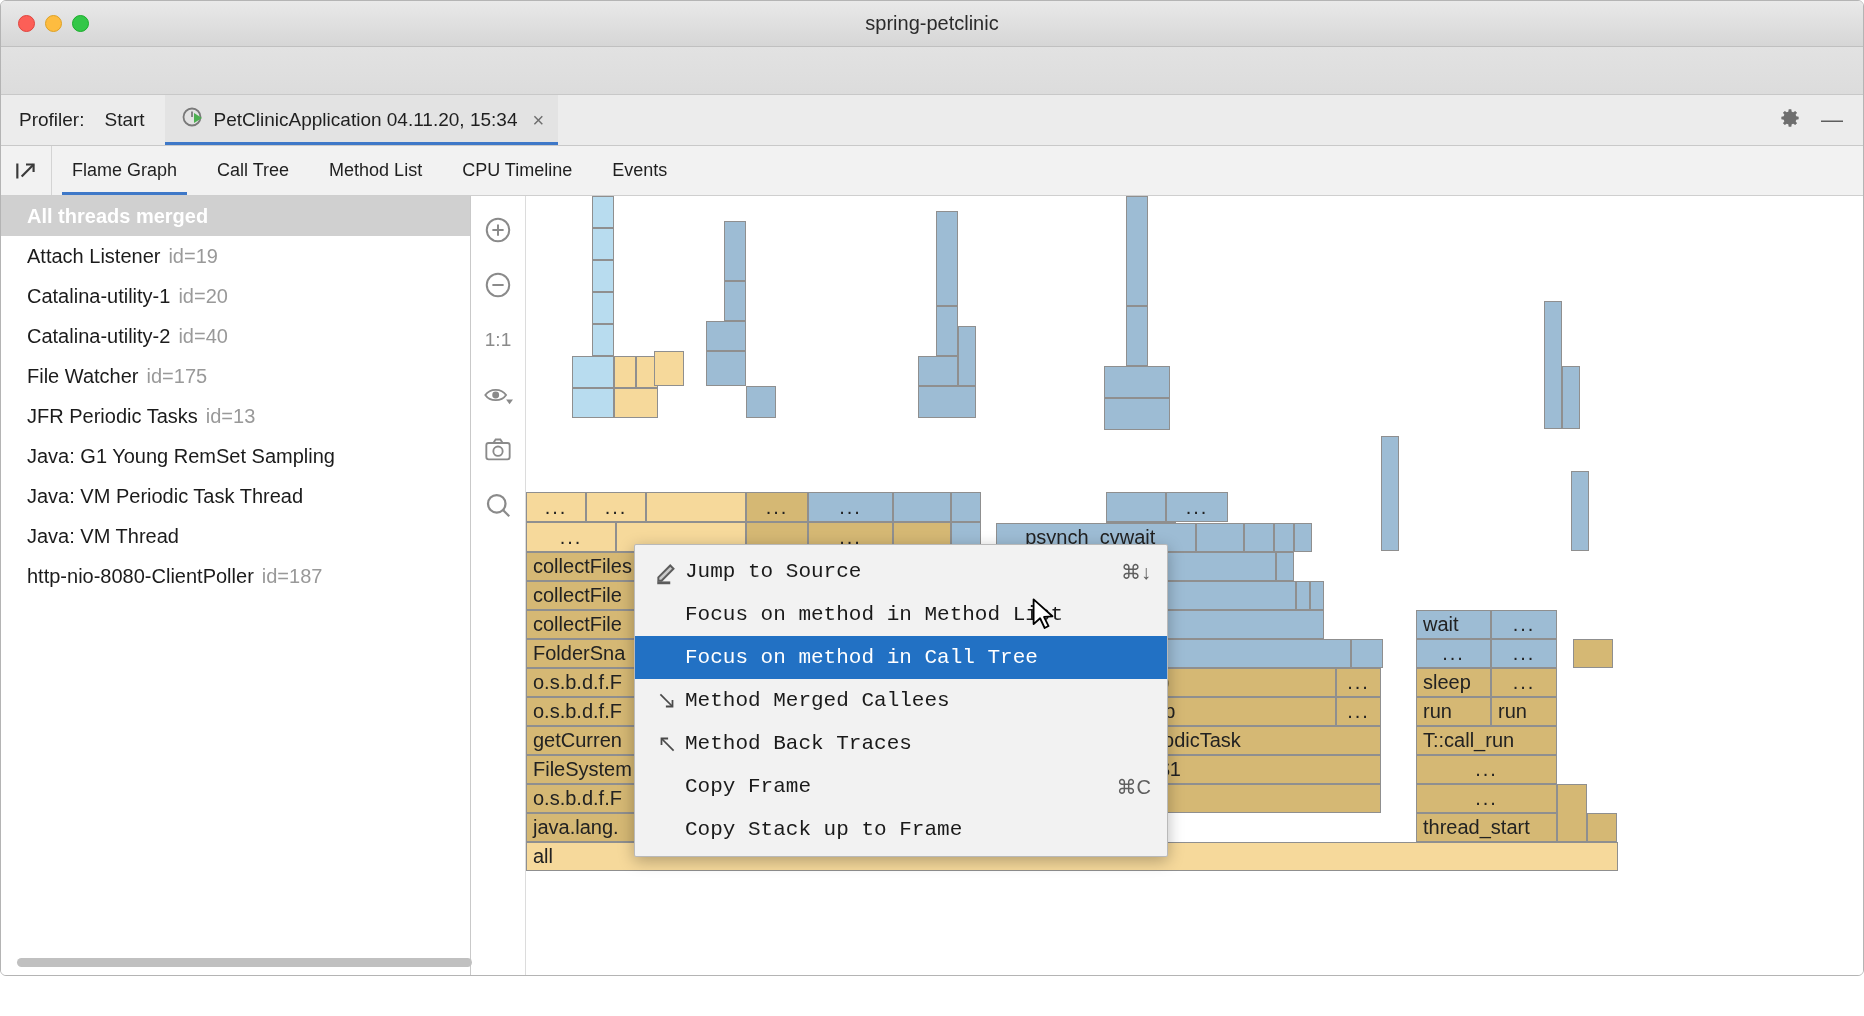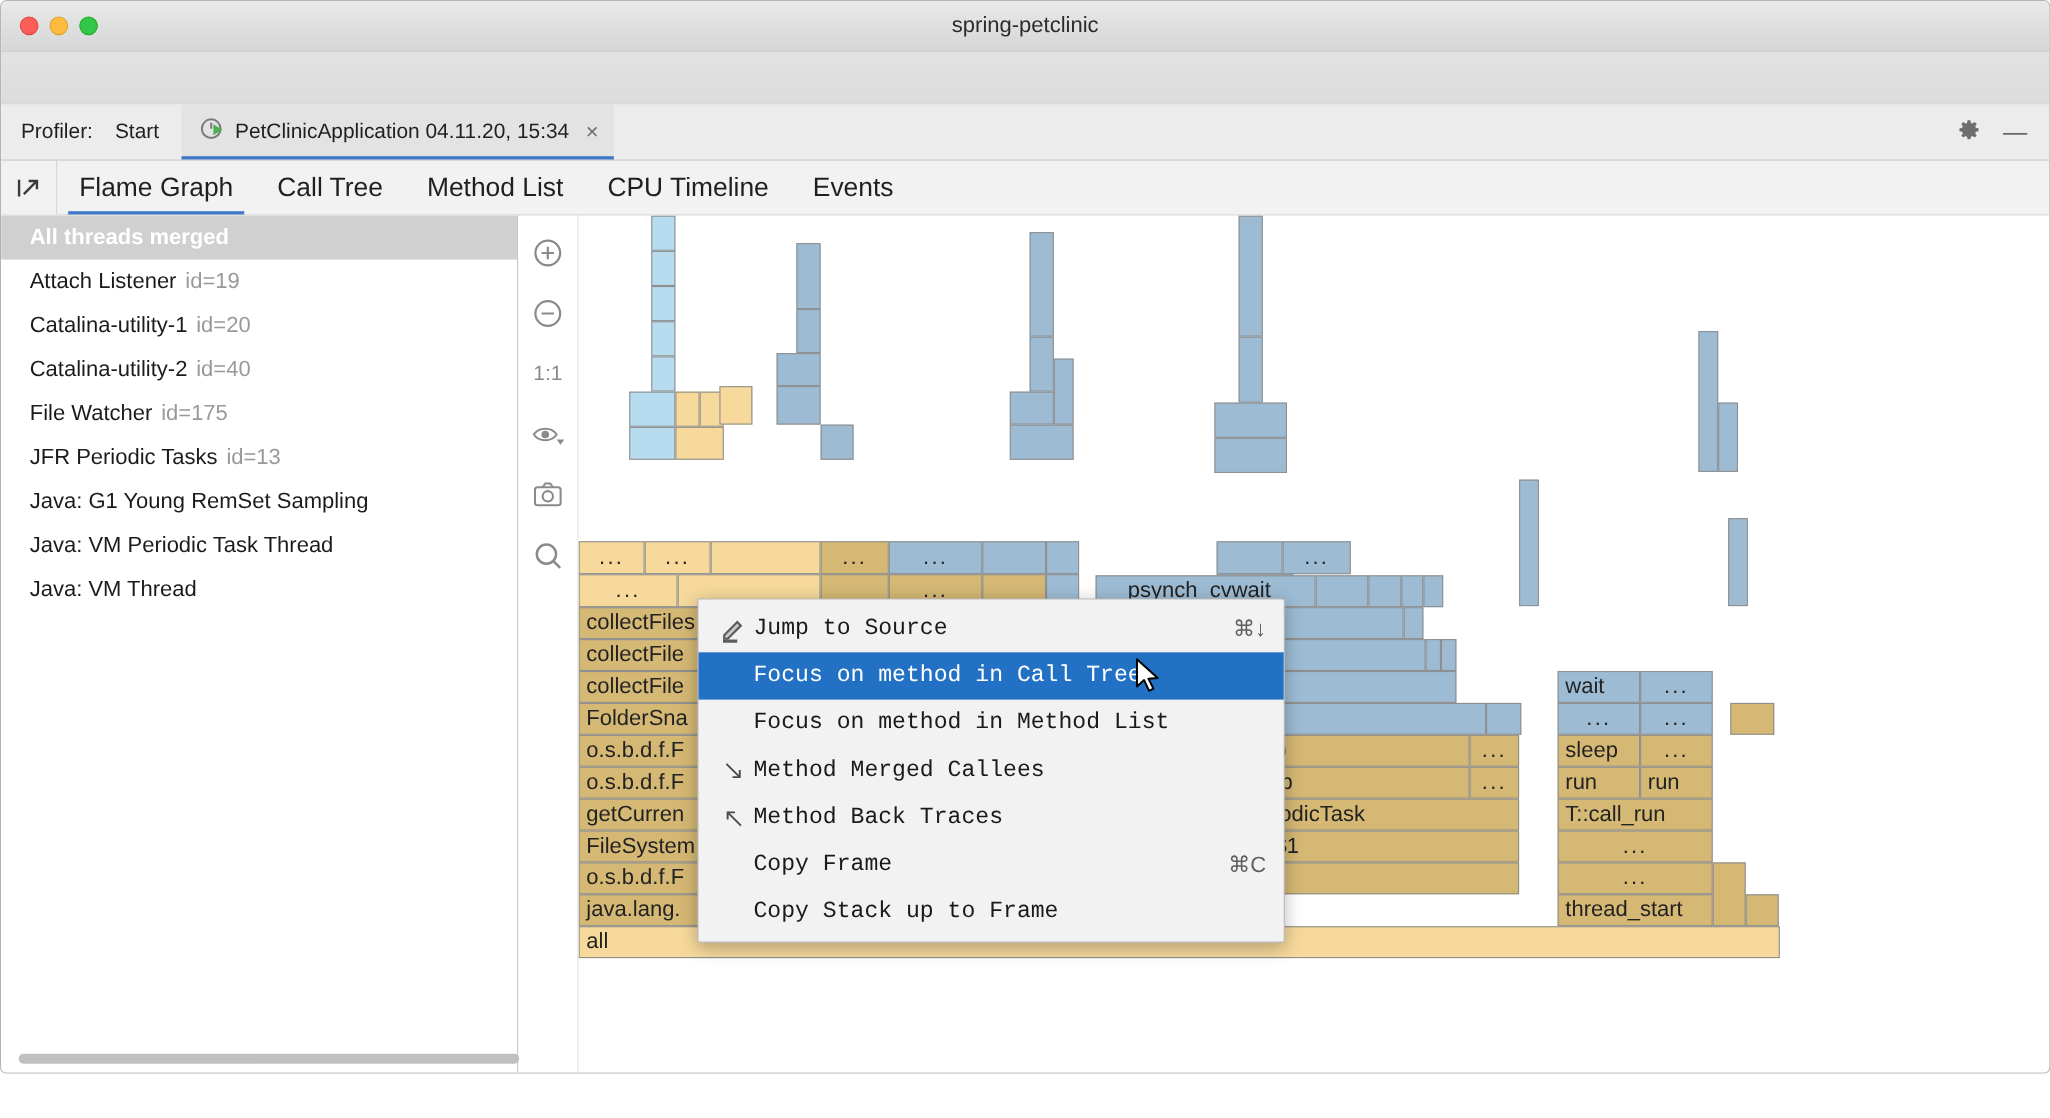--- a/index.html
+++ b/index.html
@@ -72,21 +72,21 @@
   .tabsrow {
     height: 50px; flex: 0 0 50px; background: #f2f2f2;
     display: flex; align-items: stretch; border-bottom: 1px solid #cfcfcf;
   }
   .expand-cell {
     width: 51px; display: flex; align-items: center; justify-content: center;
     border-right: 1px solid #d4d4d4; background: #f2f2f2;
   }
   .vtab {
     display: flex; align-items: center; padding: 0 20px;
-    font-size: 24px; color: #1f1f1f; position: relative; cursor: default; text-align: right;
+    font-size: 18px; color: #1f1f1f; position: relative; cursor: default; text-align: right;
   }
   .vtab.active::after {
     content: ""; position: absolute; left: 10px; right: 10px; bottom: 0;
     height: 3px; background: #3e78c8;
   }
 
   
   .body { flex: 1; display: flex; min-height: 0; position: relative; }
 
   
@@ -241,20 +241,24 @@
         <span class="tid">id=13</span>
       </div>
       <div class="thread-item">
         <span>Java: G1 Young RemSet Sampling</span>
       </div>
       <div class="thread-item">
         <span>Java: VM Periodic Task Thread</span>
       </div>
       <div class="thread-item">
         <span>Java: VM Thread</span>
+      </div>
+      <div class="thread-item">
+        <span>http-nio-8080-ClientPoller</span>
+        <span class="tid">id=187</span>
       </div>
       <div class="hscroll-wrap">
         <div class="hscroll-track">
           <div class="hscroll-thumb"></div>
         </div>
       </div>
     </div>
 
     <div class="gtools">
       <div class="gt-btn">
@@ -464,29 +468,29 @@
           <span class="mi-icon">
             <svg width="26" height="26" viewBox="0 0 24 24" fill="none" stroke="#5c5c5c" stroke-width="1.8">
               <path d="M4 17 L15 6 l3 3 L7 20 H4 Z" fill="#c9c9c9" stroke="#5c5c5c"></path>
               <line x1="3" y1="22" x2="15" y2="22" stroke="#5c5c5c" stroke-width="2.6"></line>
             </svg>
           </span>
           <span class="mi-label">Jump to Source</span>
           <span class="mi-short">⌘↓</span>
         </div>
 
+        <div class="mi">
+          <span class="mi-icon"></span>
+          <span class="mi-label">Focus on method in Method List</span>
+          <span class="mi-short"></span>
+        </div>
+
         <div class="mi sel">
           <span class="mi-icon"></span>
           <span class="mi-label">Focus on method in Call Tree</span>
-          <span class="mi-short"></span>
-        </div>
-
-        <div class="mi">
-          <span class="mi-icon"></span>
-          <span class="mi-label">Focus on method in Method List</span>
           <span class="mi-short"></span>
         </div>
 
         <div class="mi">
           <span class="mi-icon">
             <svg width="22" height="22" viewBox="0 0 20 20" fill="none" stroke="#4a4a4a" stroke-width="1.6">
               <line x1="4" y1="4" x2="15" y2="15"></line>
               <polyline points="15,9 15,15 9,15"></polyline>
             </svg>
           </span>

